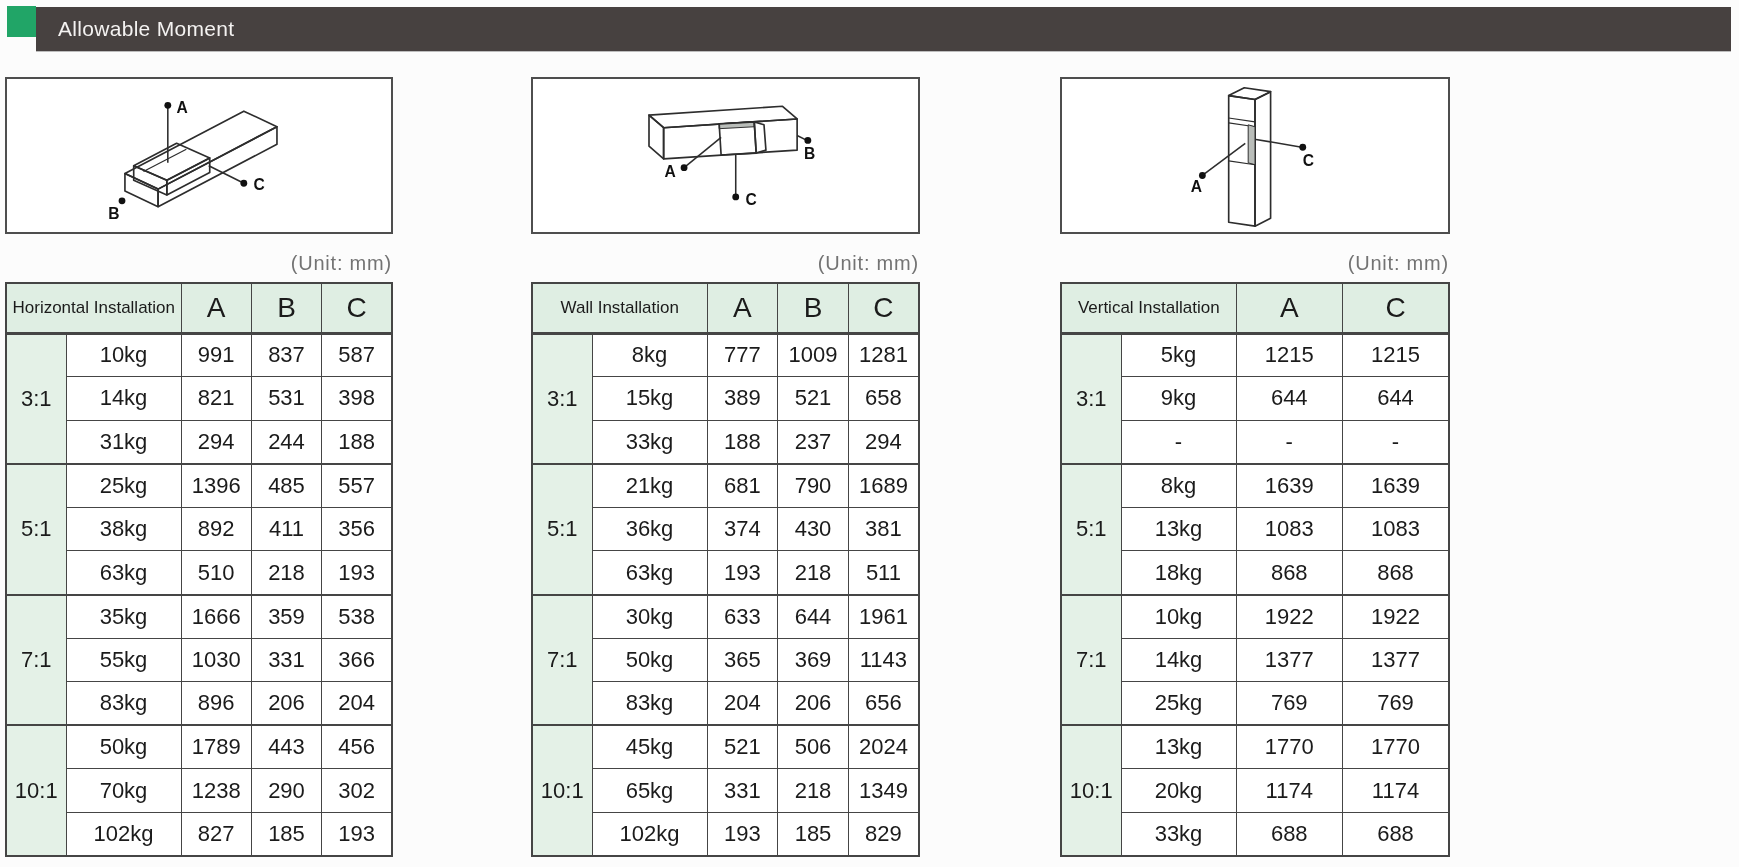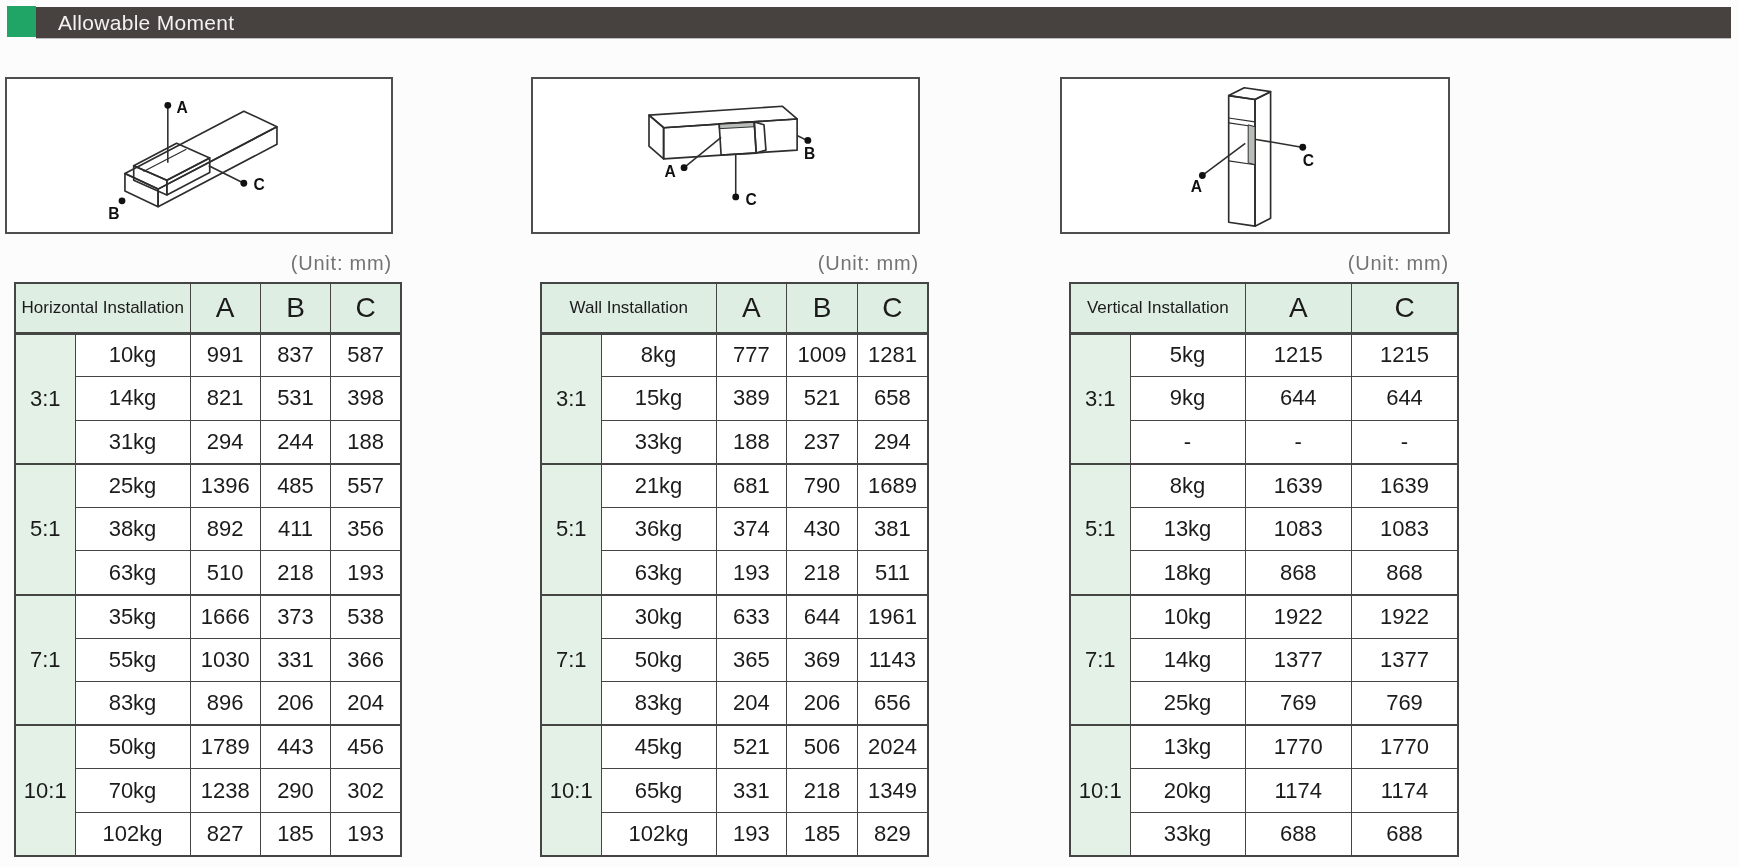--- a/index.html
+++ b/index.html
@@ -12,21 +12,21 @@
     background:#fcfcfc;
     overflow:hidden;
   }
 
   
   .title-accent {
     position:absolute; left:7px; top:6px; width:29px; height:31px;
     background:var(--accent-green,#21a567);
   }
   .title-bar {
-    position:absolute; left:36px; top:7px; width:1695px; height:31px;
+    position:absolute; left:36px; top:7px; width:1695px; height:44px;
     background:var(--title-bar-bg,#474140);
     display:flex; align-items:center;
     padding-left:22px;
     box-shadow:0 1px 0 rgba(0,0,0,.25);
   }
   .title-bar .title-text {
     color:var(--title-text,#f4f2f1);
     font-size:21px; letter-spacing:.3px;
   }
 
@@ -51,21 +51,21 @@
   .diagram-label { font:bold 16px "Liberation Sans", sans-serif; fill:#101010; }
 
   .unit-label {
     position:absolute; top:252px; right:1px;
     font-size:20px; letter-spacing:.8px; color:#737373;
     white-space:nowrap;
   }
 
   
   .spec-table {
-    position:absolute; top:282px; left:9px; width:100%;
+    position:absolute; top:282px; left:0; width:100%;
     border-collapse:collapse; table-layout:fixed;
     background:#ffffff;
     border:2.5px solid var(--table-border,#454545);
   }
   .spec-table th, .spec-table td {
     border:1.5px solid var(--table-border,#454545);
     text-align:center; vertical-align:middle;
     font-weight:400; padding:0; color:#1b1b1b;
     overflow:hidden;
   }
@@ -174,21 +174,21 @@
         <tr>
           <td class="weight-cell">63kg</td>
           <td class="value-cell">510</td>
           <td class="value-cell">218</td>
           <td class="value-cell">193</td>
         </tr>
         <tr class="group-start">
           <th class="ratio-cell" rowspan="3">7:1</th>
           <td class="weight-cell">35kg</td>
           <td class="value-cell">1666</td>
-          <td class="value-cell">373</td>
+          <td class="value-cell">359</td>
           <td class="value-cell">538</td>
         </tr>
         <tr>
           <td class="weight-cell">55kg</td>
           <td class="value-cell">1030</td>
           <td class="value-cell">331</td>
           <td class="value-cell">366</td>
         </tr>
         <tr>
           <td class="weight-cell">83kg</td>

